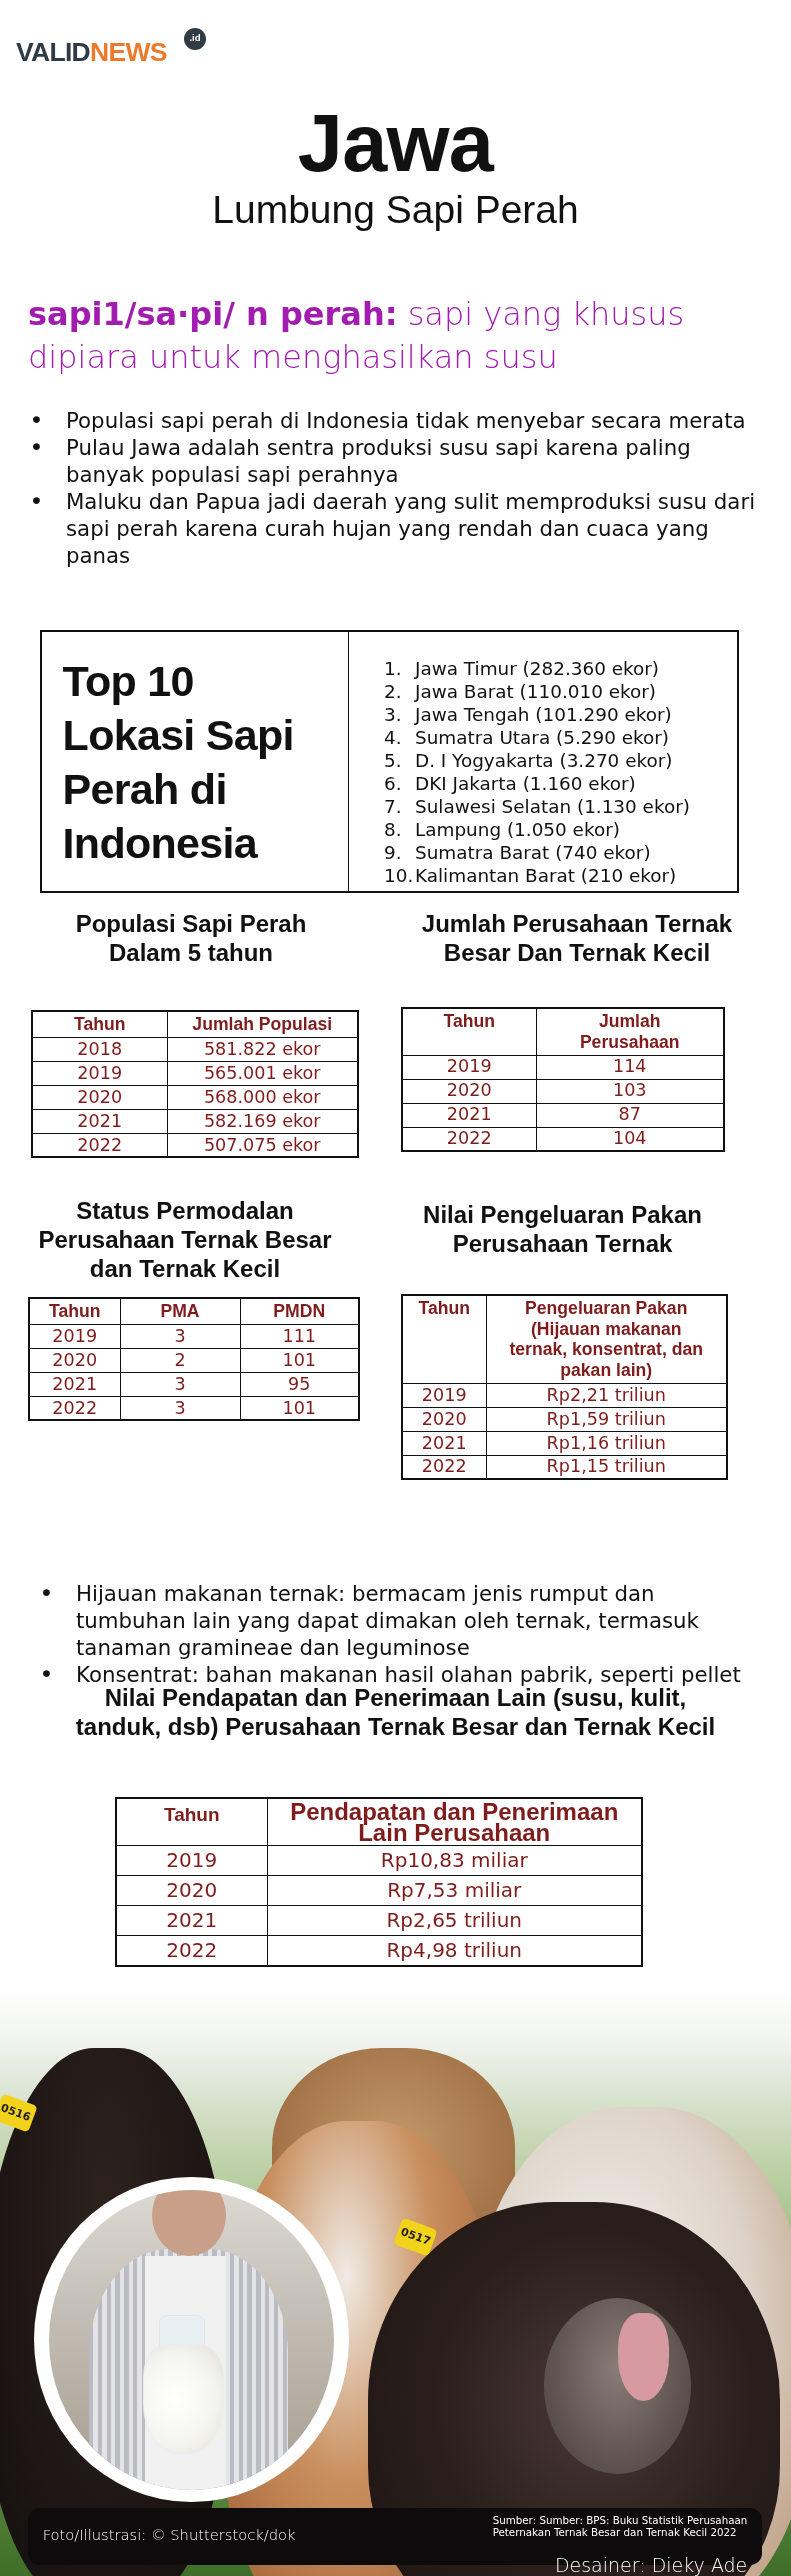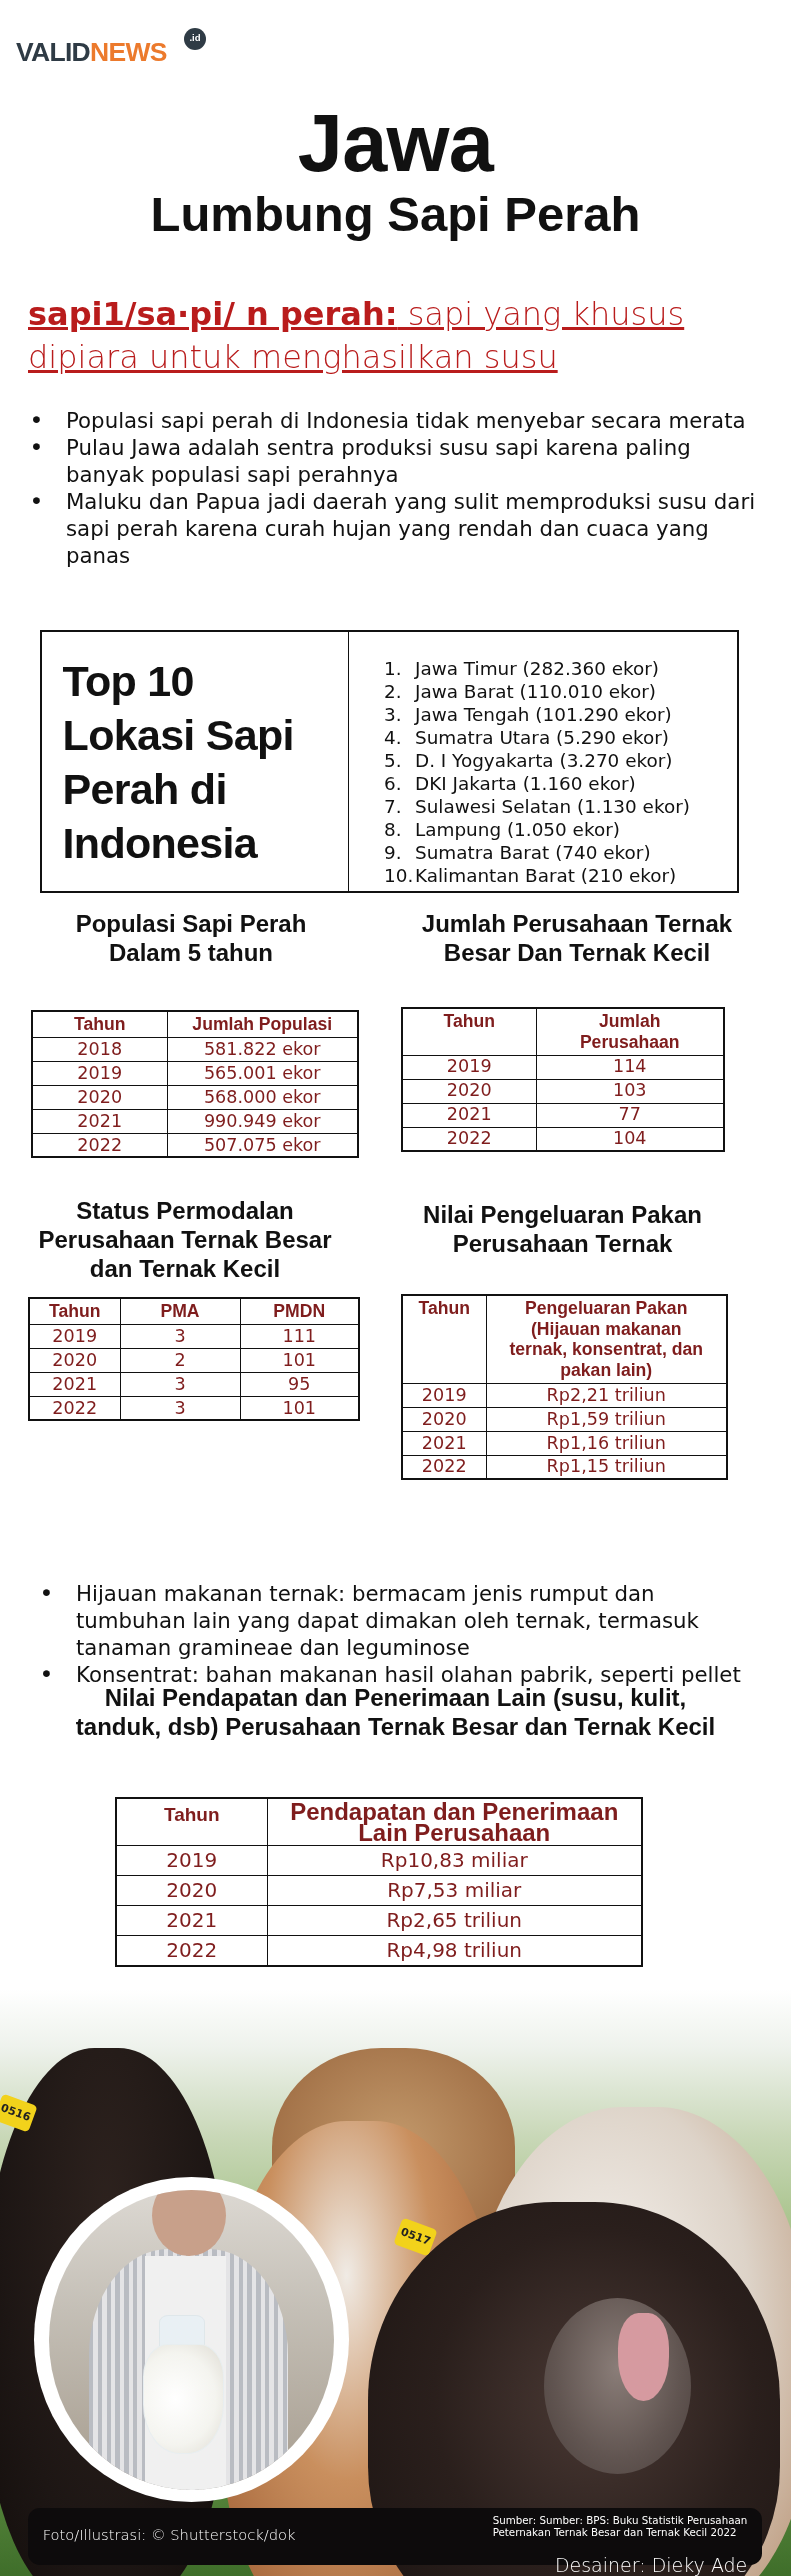--- a/index.html
+++ b/index.html
@@ -5,23 +5,23 @@
   * { box-sizing: border-box; margin: 0; padding: 0; }
   html, body { width: 791px; background: #ffffff; }
   body { font-family: "DejaVu Sans", sans-serif; color: #111; position: relative; height: 2576px; overflow: hidden; }
 
   .logo { position: absolute; left: 16px; top: 28px; height: 44px; width: 191px; }
   .logo .valid { position: absolute; left: 0; top: 8.8px; font-family: "Liberation Sans", sans-serif; font-weight: 700; font-size: 26.5px; letter-spacing: -0.7px; color: #2f3b45; }
   .logo .news { color: #ec7a2c; }
   .logo .dotid { position: absolute; left: 168px; top: 0; width: 22px; height: 22px; border-radius: 50%; background: #2f3b45; color: #fff; font-size: 9.6px; font-weight: 700; text-align: center; line-height: 20.6px; font-family: "Liberation Sans", sans-serif; }
 
   .title-main { position: absolute; left: 0; width: 791px; top: 103px; text-align: center; font-family: "Liberation Sans", sans-serif; font-weight: 900; font-size: 81px; line-height: 1; letter-spacing: -0.7px; }
-  .title-sub { position: absolute; left: 0; width: 791px; top: 190px; text-align: center; font-family: "Liberation Sans", sans-serif; font-weight: 700; font-size: 49px; line-height: 1; }
-
-  .definition { position: absolute; left: 28px; top: 293px; width: 743px; font-size: 32px; line-height: 43px; font-weight: 300; color: #b91c1c; text-decoration: underline; }
+  .title-sub { position: absolute; left: 0; width: 791px; top: 190px; text-align: center; font-family: "Liberation Sans", sans-serif; font-weight: 400; font-size: 39px; line-height: 1; }
+
+  .definition { position: absolute; left: 28px; top: 293px; width: 743px; font-size: 32px; line-height: 43px; font-weight: 300; color: #a21caf; }
   .definition b { font-weight: 700; }
 
   .bullets { position: absolute; left: 28px; width: 728px; font-size: 21.3px; line-height: 27px; color: #111; list-style: none; }
   .bullets li { position: relative; padding-left: 38px; }
   .bullets li::before { content: "•"; position: absolute; left: 1.5px; top: 0; font-size: 23.5px; }
   .bullets-1 { top: 407px; }
   .bullets-2 { top: 1580px; left: 38px; width: 706px; }
 
   .top10 { position: absolute; left: 40px; top: 630px; width: 699px; height: 263px; border: 2.2px solid #111; display: flex; }
   .top10 .left { width: 307px; border-right: 1.5px solid #111; display: flex; align-items: center; padding-left: 20.6px; }
@@ -157,21 +157,21 @@
   <tr>
         <td>2019</td>
         <td>565.001 ekor</td>
       </tr>
   <tr>
         <td>2020</td>
         <td>568.000 ekor</td>
       </tr>
   <tr>
         <td>2021</td>
-        <td>990.949 ekor</td>
+        <td>582.169 ekor</td>
       </tr>
   <tr>
         <td>2022</td>
         <td>507.075 ekor</td>
       </tr>
 </tbody>
   </table>
 
 <div class="sec-title" style="left:397px; top:909px; width:360px;">Jumlah Perusahaan Ternak Besar Dan Ternak Kecil</div>
 <table class="dt" style="left:401px; top:1007px; width:324px;">
@@ -183,21 +183,21 @@
   <tr>
         <td>2019</td>
         <td>114</td>
       </tr>
   <tr>
         <td>2020</td>
         <td>103</td>
       </tr>
   <tr>
         <td>2021</td>
-        <td>77</td>
+        <td>87</td>
       </tr>
   <tr>
         <td>2022</td>
         <td>104</td>
       </tr>
 </tbody>
   </table>
 
 <div class="sec-title" style="left:16px; top:1196px; width:338px;">Status Permodalan Perusahaan Ternak Besar dan Ternak Kecil</div>
 <table class="dt" style="left:28px; top:1297px; width:332px;">

